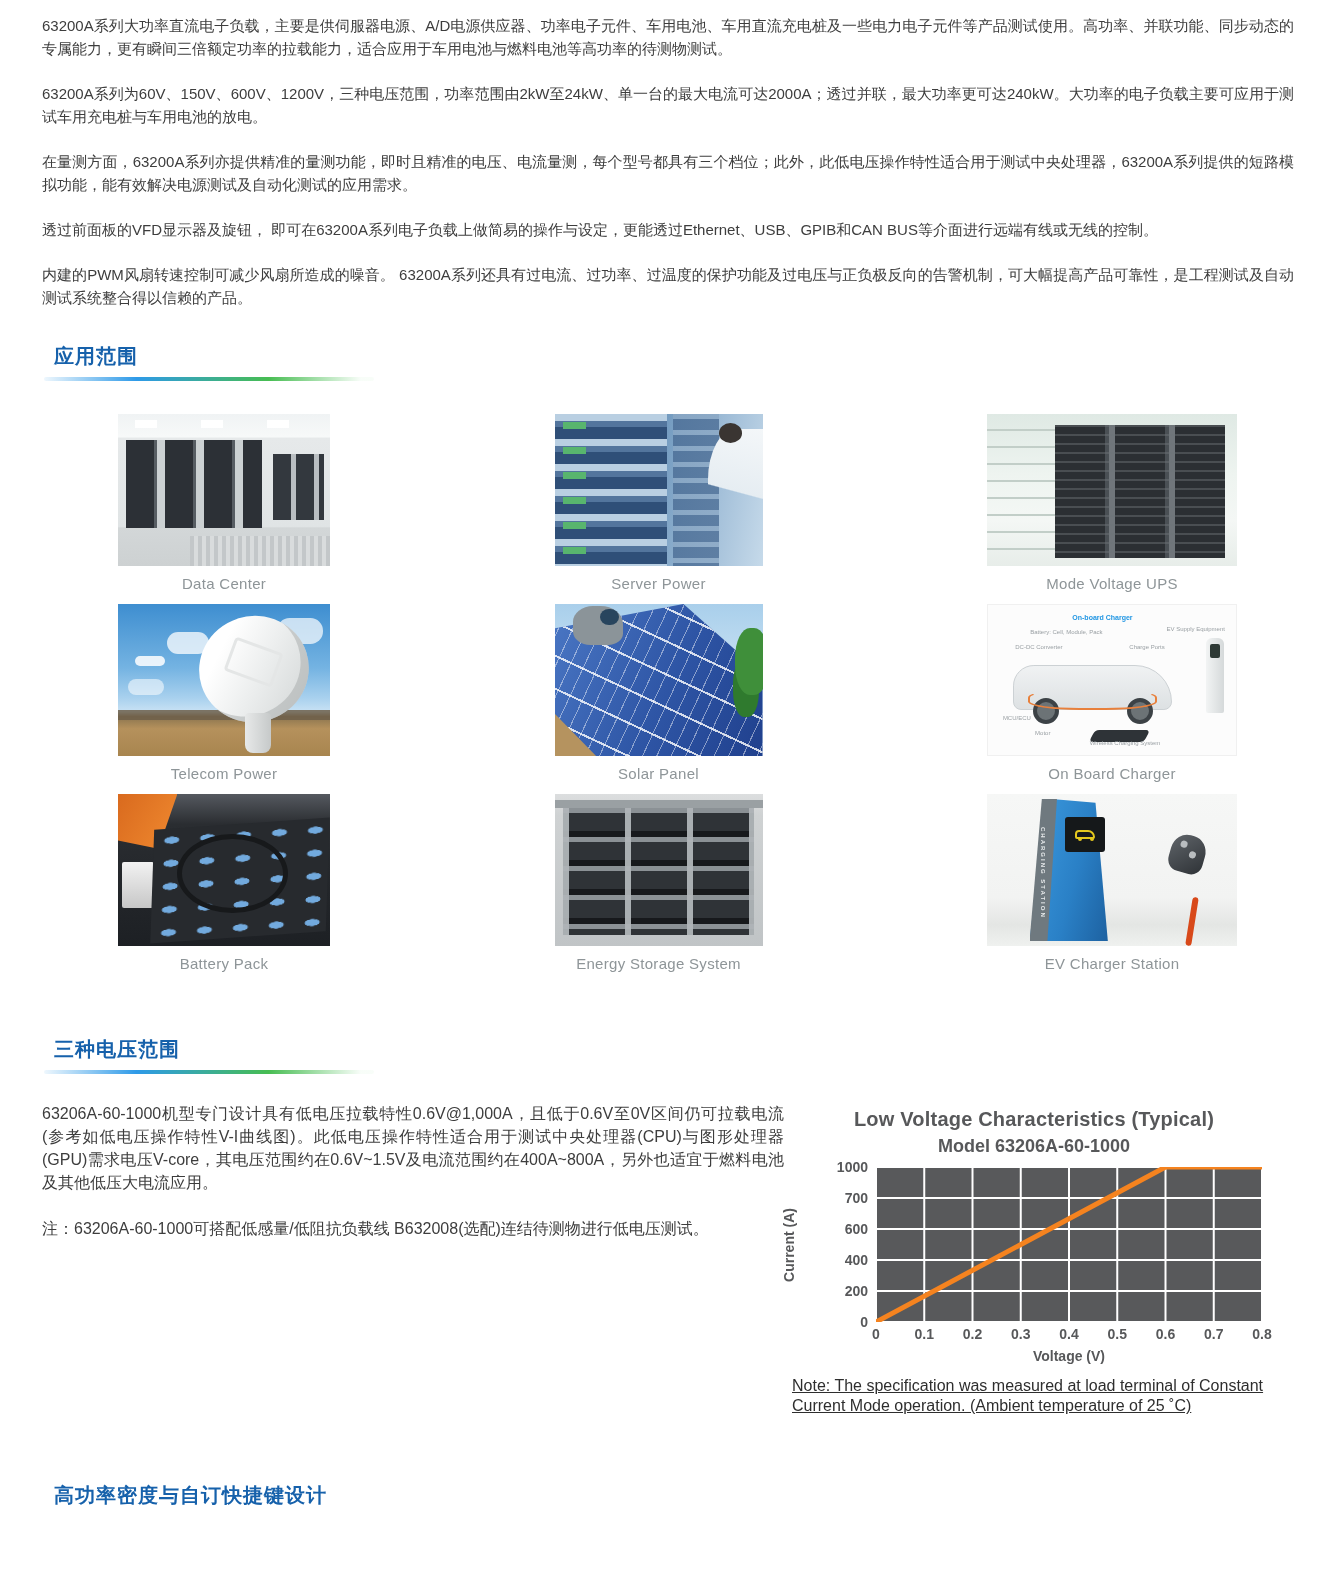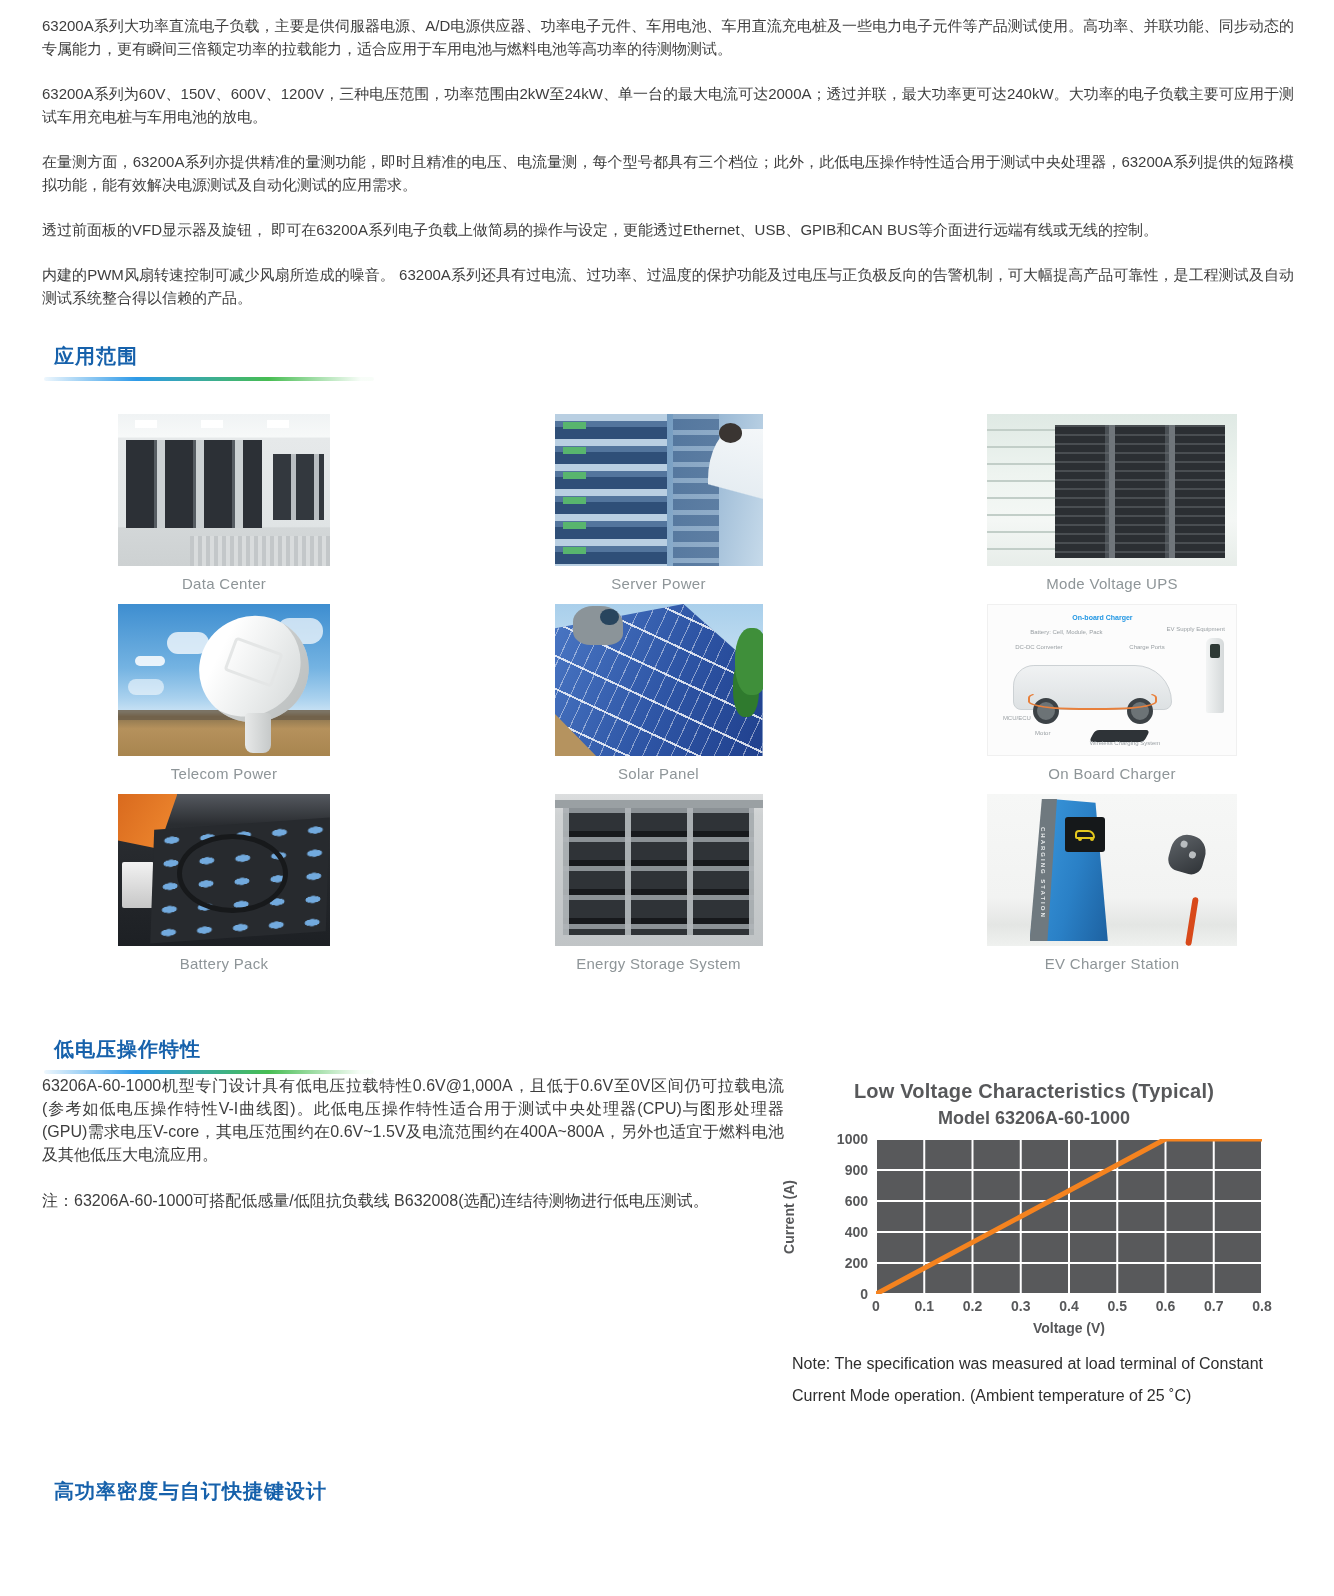--- a/index.html
+++ b/index.html
@@ -146,40 +146,40 @@
   .s-evcs .caricon { width:20px; height:9px; border:2px solid #e4c81e; border-radius:4px 7px 2px 2px; position:relative; }
   .s-evcs .caricon:after { content:""; position:absolute; left:1px; bottom:-4px; width:4px; height:4px; border-radius:50%;
     background:#e4c81e; box-shadow:12px 0 0 #e4c81e; }
   .s-evcs .plug { position:absolute; right:13%; top:27%; width:14%; height:25%;
     background:linear-gradient(135deg,#60656a,#2e3236); border-radius:45% 45% 32% 32%; transform:rotate(16deg); }
   .s-evcs .plug i { position:absolute; left:22%; top:18%; width:7px; height:7px; border-radius:50%; background:#b9bdc0;
     box-shadow:11px 8px 0 #b9bdc0; }
   .s-evcs .cord { position:absolute; right:17%; bottom:0; width:6px; height:32%; background:#d8491a; border-radius:4px; transform:rotate(9deg); }
 
   
-  .lv-flex { display:flex; }
+  .lv-flex { display:flex; margin-top:28px; }
   .lv-left { width:742px; }
   .lv-left p { font-size:16px; line-height:23px; text-align:justify; color:#3d3d3d; }
   .lv-note { margin-top:23px; font-size:16px; line-height:23px; color:#3d3d3d; }
   .lv-right { flex:1; padding-left:8px; }
 
   
   .chart { width:484px; }
   .chart-title { margin-top:6px; text-align:center; font-size:20px; font-weight:bold; color:#57585a; letter-spacing:0.2px; }
   .chart-sub { margin-top:5px; text-align:center; font-size:18px; font-weight:bold; color:#57585a; }
   .plot-wrap { position:relative; margin-left:84px; margin-top:10px; width:386px; height:155px; background:#58595b; }
   .plot-wrap svg { display:block; width:386px; height:155px; }
   .yticks { position:absolute; left:-62px; top:0; bottom:0; width:54px; }
   .yticks span { position:absolute; right:0; transform:translateY(-50%); font-size:14px; font-weight:bold; color:#57585a; }
   .ylabel { position:absolute; left:-98px; top:0; bottom:0; width:22px; display:flex; align-items:center; justify-content:center; }
   .ylabel span { transform:rotate(-90deg); white-space:nowrap; font-size:14px; font-weight:bold; color:#57585a; }
   .xticks { position:relative; margin-left:84px; width:386px; height:20px; margin-top:4px; }
   .xticks span { position:absolute; top:0; transform:translateX(-50%); font-size:14px; font-weight:bold; color:#57585a; }
   .xlabel { margin-left:84px; width:386px; text-align:center; font-size:14px; font-weight:bold; color:#57585a; margin-top:2px; }
-  .chart-note { margin-top:12px; width:502px; font-size:16px; line-height:32px; color:#2e2e2e; }
+  .chart-note { margin-top:12px; width:502px; font-size:16px; line-height:20px; color:#2e2e2e;text-decoration:underline; }
 </style>
 </head>
 <body>
 
 <div class="wrap">
 
   <div class="intro">
     <p>63200A系列大功率直流电子负载，主要是供伺服器电源、A/D电源供应器、功率电子元件、车用电池、车用直流充电桩及一些电力电子元件等产品测试使用。高功率、并联功能、同步动态的专属能力，更有瞬间三倍额定功率的拉载能力，适合应用于车用电池与燃料电池等高功率的待测物测试。</p>
     <p>63200A系列为60V、150V、600V、1200V，三种电压范围，功率范围由2kW至24kW、单一台的最大电流可达2000A；透过并联，最大功率更可达240kW。大功率的电子负载主要可应用于测试车用充电桩与车用电池的放电。</p>
     <p>在量测方面，63200A系列亦提供精准的量测功能，即时且精准的电压、电流量测，每个型号都具有三个档位；此外，此低电压操作特性适合用于测试中央处理器，63200A系列提供的短路模拟功能，能有效解决电源测试及自动化测试的应用需求。</p>
@@ -298,21 +298,21 @@
             </div>
           <div class="cord"></div>
         </div>
         <figcaption class="app-cap">EV Charger Station</figcaption>
       </figure>
     </div>
 
   </div>
 
   <div class="sec" style="margin-top:64px;">
-    <div class="sec-h">低电压操作特性</div>
+    <div class="sec-h">三种电压范围</div>
     <div class="sec-underline"></div>
   </div>
 
   <div class="lv-flex">
     <div class="lv-left">
       <p>63206A-60-1000机型专门设计具有低电压拉载特性0.6V@1,000A，且低于0.6V至0V区间仍可拉载电流 (参考如低电压操作特性V-I曲线图)。此低电压操作特性适合用于测试中央处理器(CPU)与图形处理器(GPU)需求电压V-core，其电压范围约在0.6V~1.5V及电流范围约在400A~800A，另外也适宜于燃料电池及其他低压大电流应用。</p>
       <p class="lv-note">注：63206A-60-1000可搭配低感量/低阻抗负载线 B632008(选配)连结待测物进行低电压测试。</p>
     </div>
     <div class="lv-right">
       <div class="chart">
@@ -335,21 +335,21 @@
               <line x1="0" y1="93" x2="386" y2="93" stroke="#ffffff" stroke-width="2"></line>
               <line x1="0" y1="124" x2="386" y2="124" stroke="#ffffff" stroke-width="2"></line>
               <line x1="0" y1="155" x2="386" y2="155" stroke="#ffffff" stroke-width="2"></line>
               <polyline points="0,155 289.49999999999994,0 386,0" fill="none" stroke="#F5831F" stroke-width="5"></polyline>
             </svg>
           <div class="yticks" id="yticks">
               <span style="top: 100%;">0</span>
               <span style="top: 80%;">200</span>
               <span style="top: 60%;">400</span>
               <span style="top: 40%;">600</span>
-              <span style="top: 20%;">900</span>
+              <span style="top: 20%;">700</span>
               <span style="top: 0%;">1000</span>
             </div>
           <div class="ylabel">
               <span>Current (A)</span>
             </div>
         </div>
         <div class="xticks" id="xticks">
             <span style="left: 0%;">0</span>
             <span style="left: 12.5%;">0.1</span>
             <span style="left: 25%;">0.2</span>

